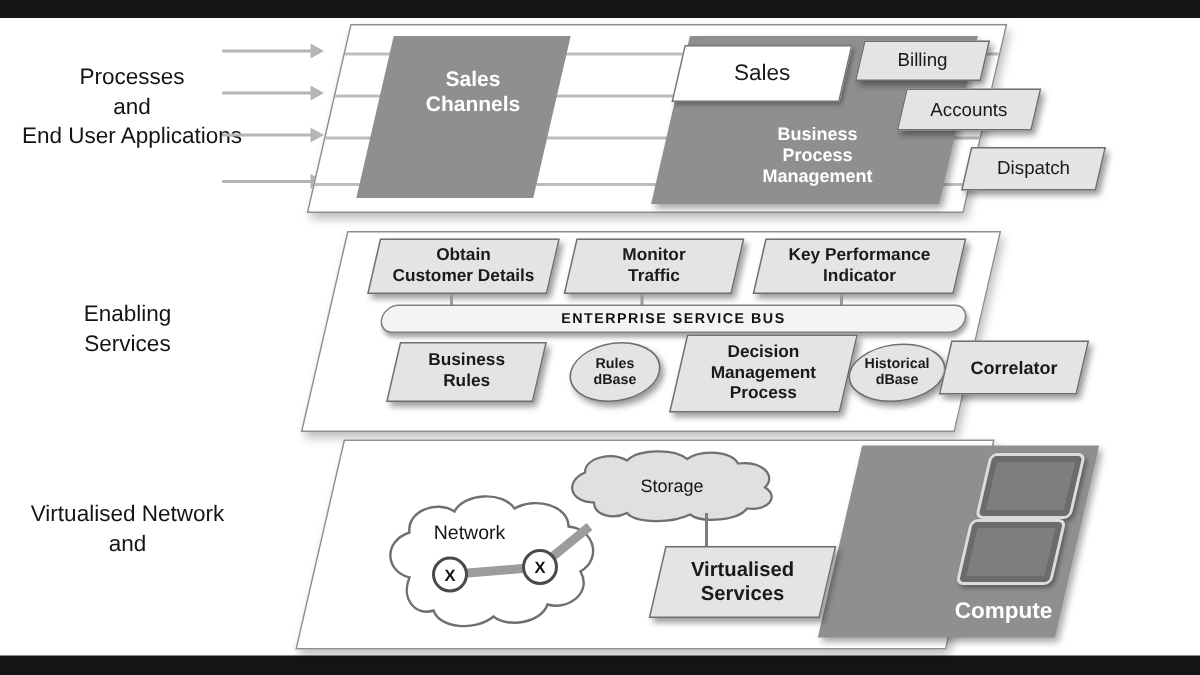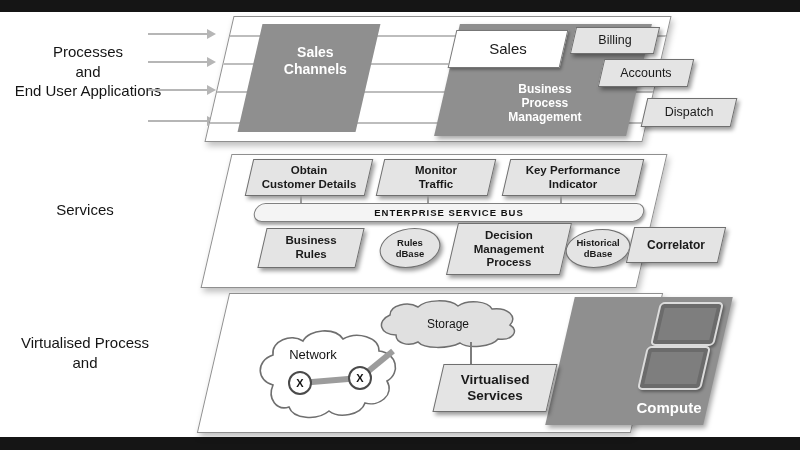--- a/index.html
+++ b/index.html
@@ -74,24 +74,25 @@
 
   <div class="bar top"></div>
   <div class="bar bottom"></div>
 
   <div class="side-label" style="left:8px;top:42px;width:160px;">
     <span>Processes</span>
     <span>and</span>
     <span>End User Applications</span>
   </div>
   <div class="side-label" style="left:25px;top:200px;width:120px;">
+    <span>Enabling</span>
     <span>Services</span>
   </div>
   <div class="side-label" style="left:5px;top:333px;width:160px;">
-    <span>Virtualised Process</span>
+    <span>Virtualised Network</span>
     <span>and</span>
   </div>
 
   <div class="arrow" style="left:148px;top:33px;width:60px;"></div>
   <div class="arrow" style="left:148px;top:61px;width:60px;"></div>
   <div class="arrow" style="left:148px;top:89px;width:60px;"></div>
   <div class="arrow" style="left:148px;top:120px;width:60px;"></div>
 
   <div class="plane" style="left:219px;top:16px;width:436px;height:124px;">
     <div class="lane" style="top:18px;"></div>

